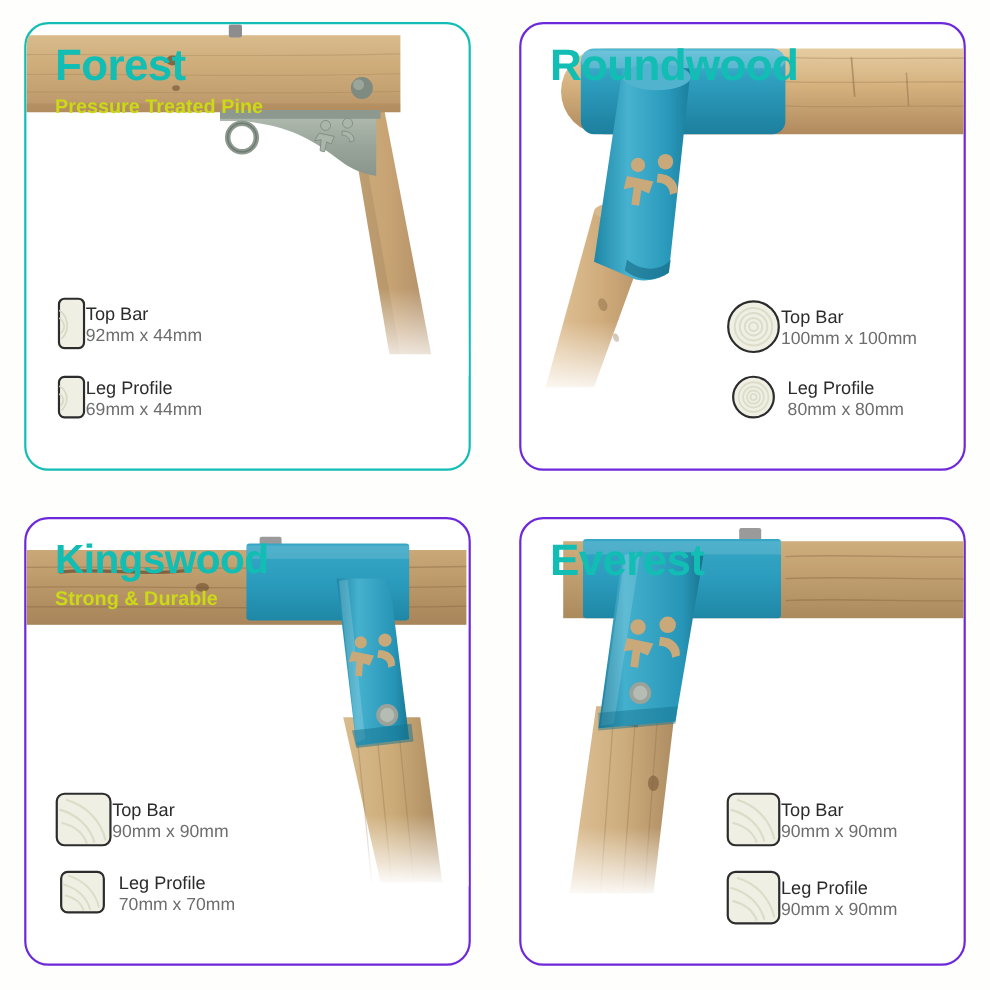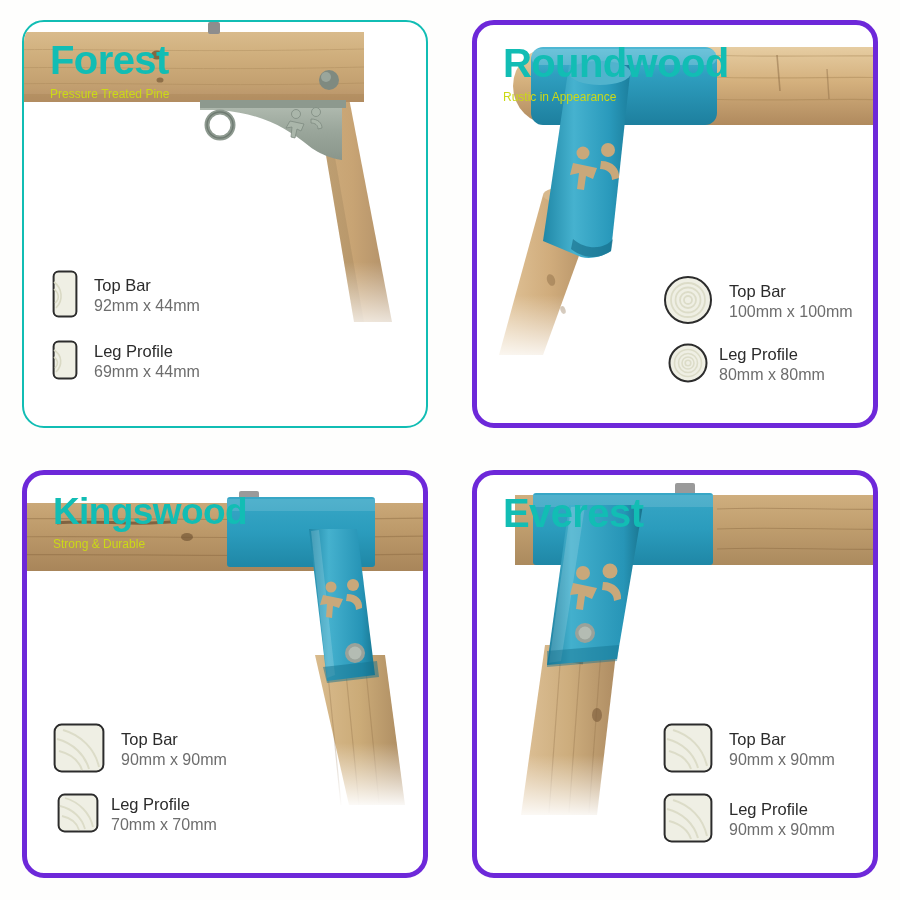--- a/index.html
+++ b/index.html
@@ -16,53 +16,53 @@
     grid-template-columns:450px 450px;
     grid-template-rows:450px 450px;
   }
   .cell{position:relative;}
 
   .card{
     position:absolute;
     left:22px;top:20px;right:22px;bottom:22px;
     background:#ffffff;
     border-radius:22px;
-    border:5px solid #6d28d9;
+    border:2px solid #6d28d9;
     overflow:hidden;
   }
   .card.accent{border:2px solid #11bdb4;}
 
   .head{position:absolute;left:26px;top:18px;z-index:6;}
   .title{
     font-size:40px;
     font-weight:bold;
     color:#12bdb4;
     letter-spacing:-0.6px;
     line-height:1;
     margin:0;
     white-space:nowrap;
   }
   .title.sm{font-size:37px;text-align:center;}
   .subtitle{
-    font-size:12px;
-    font-weight:normal;
+    font-size:18px;
+    font-weight:bold;
     color:#cbd916;
     margin:8px 0 0 0;
     line-height:1;
     white-space:nowrap;
   }
 
   
   .photo{position:absolute;left:0;top:0;right:0;bottom:0;z-index:1;overflow:hidden;}
   .photo svg{position:absolute;left:0;top:0;}
 
   
   .specs{position:absolute;z-index:7;}
   .spec-row{display:flex;align-items:center;margin-bottom:12px;}
-  .spec-text{margin-left:16px;}
+  .spec-text{}
   .spec-label{
     font-size:16.5px;color:#2b2b2b;line-height:1.25;white-space:nowrap;
   }
   .spec-dim{
     font-size:16px;color:#6d6d6d;line-height:1.3;white-space:nowrap;
   }
   .sw{flex:0 0 auto;}
 </style>
 </head>
 <body>
@@ -245,21 +245,20 @@
             <circle cx="131" cy="125" r="7"></circle>
             <path d="M124,136 c12,0 19,8 18,17 l-7,2 c0,-7 -5,-11 -12,-11 z"></path>
           </g>
 
           <rect x="20" y="270" width="130" height="70" fill="url(#rFade2)"></rect>
         </svg>
       </div>
 
       <div class="head">
         <p class="title">Roundwood</p>
-        <p class="subtitle">Rustic in Appearance</p>
       </div>
 
       <div class="specs" style="left:186px;top:250px;">
         <div class="spec-row">
           <span class="sw">
             <svg width="50" height="50" viewBox="0 0 50 50">
               <circle cx="25" cy="25" r="23" fill="#efefe4" stroke="#2c2c2c" stroke-width="2"></circle>
               <g fill="none" stroke="#dcdcc8" stroke-width="1.8">
                 <circle cx="25" cy="25" r="17"></circle>
                 <circle cx="25" cy="25" r="12.5"></circle>

